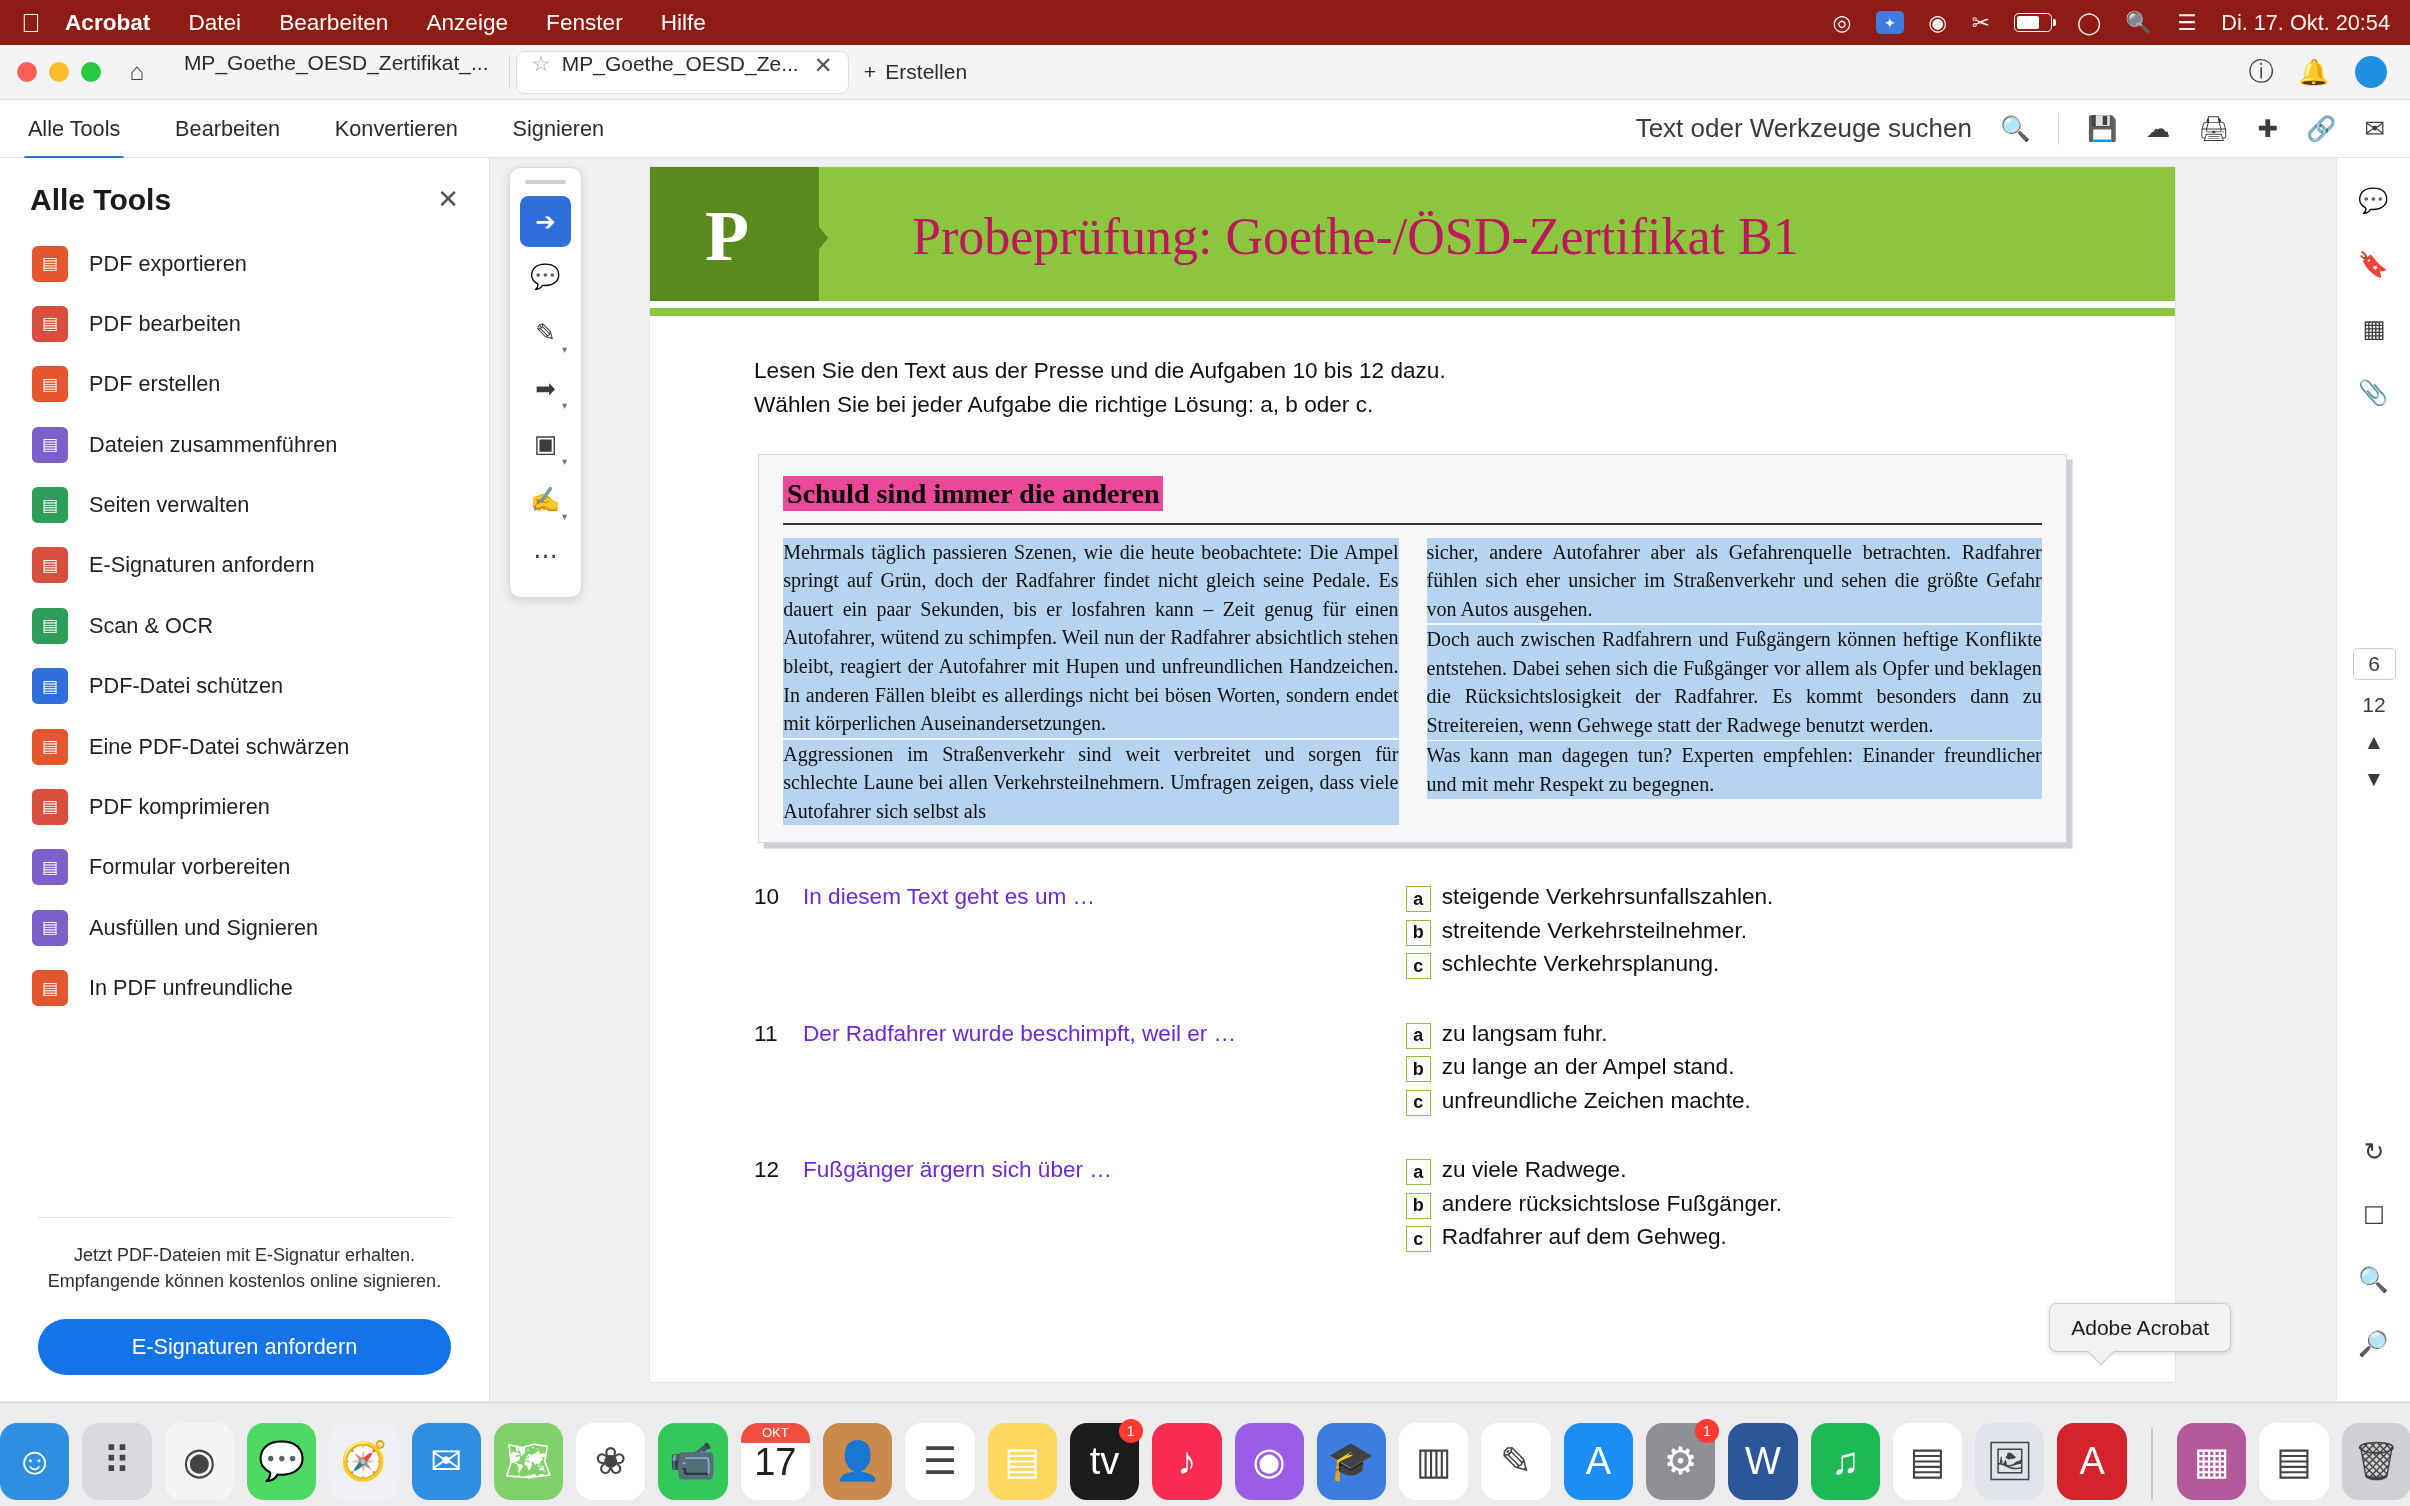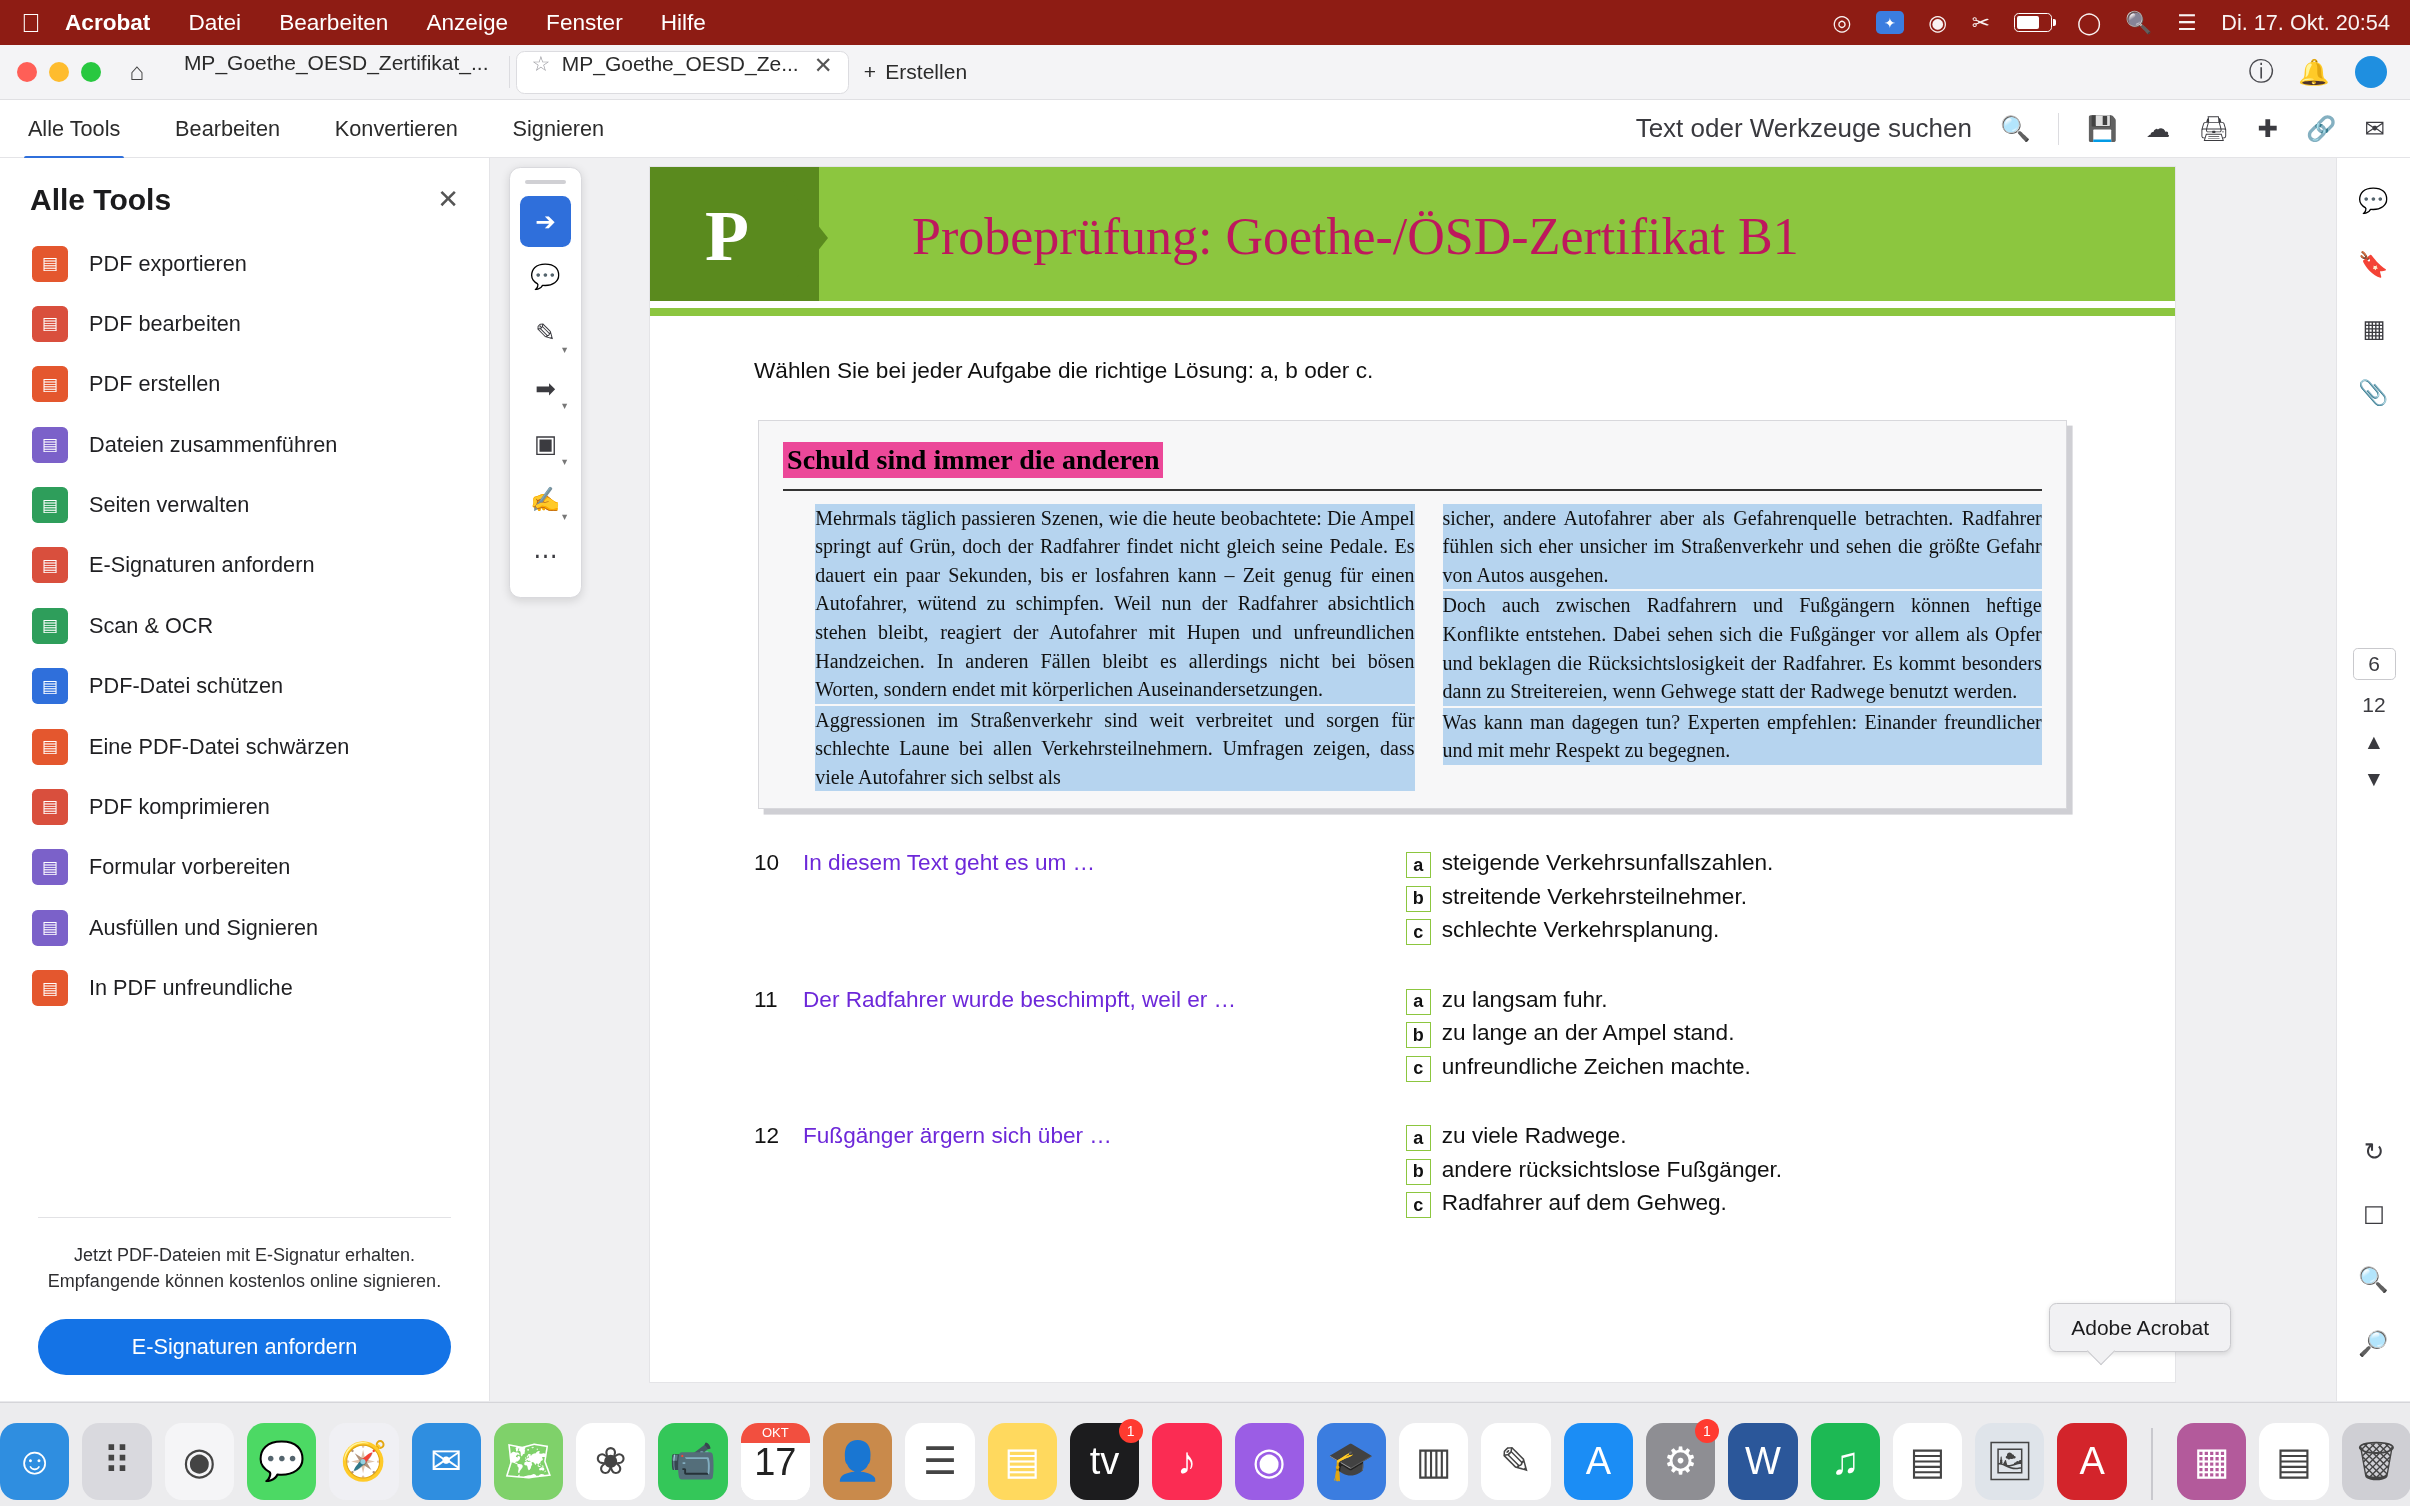--- a/index.html
+++ b/index.html
@@ -142,21 +142,21 @@
   .article {
     position:relative; margin:0 3.8px 0 3.8px; border:0.9px solid #d8d8dc; background:#f7f7f8;
     padding:21px 24.5px 15px 24.5px;
     box-shadow:5.6px 5.6px 0 0 #cfcfd4;
   }
   .article h3 {
     margin:0 0 5.6px 0; font-family:"Liberation Serif", serif; font-size:28px; font-weight:bold;
     display:inline-block; background:#ec4899; padding:1.9px 3.8px;
   }
   .article .rule { height:1.9px;background:#333;margin:5.6px 0 13px 0;width:100%; }
-  .cols { display:flex; gap:28px; font-family:"Liberation Serif", serif; font-size:20px; line-height:1.43; color:#111; text-align:justify;margin-left:32px; }
+  .cols { display:flex; gap:28px; font-family:"Liberation Serif", serif; font-size:20px; line-height:1.43; color:#111; text-align:justify; }
   .cols .col { flex:1; }
   .cols p { margin:0 0 1.9px 0; background:#b6d4ef; }
 
   .questions { margin-top:41px; }
   .qrow { display:flex; margin-bottom:36px; }
   .qnum { width:49px; font-size:22.6px; color:#111; }
   .qtext { width:603px; font-size:22.6px; color:#6d28d9; }
   .opts { flex:1; }
   .opt { display:flex; align-items:flex-start; gap:11.3px; font-size:22.6px; color:#111; margin-bottom:5.6px; }
   .optbox {
@@ -378,20 +378,21 @@
           <div class="darkwedge"></div>
           <div class="arrow"></div>
           <div class="pletter">P</div>
           <h1>Probeprüfung: Goethe-/ÖSD-Zertifikat B1</h1>
           <div class="under"></div>
         </div>
         <div style="height:7.5px;background:#8cc63f;"></div>
 
         <div class="pagebody">
           <div class="instr">
+            <div>Lesen Sie den Text aus der Presse und die Aufgaben 10 bis 12 dazu.</div>
             <div>Wählen Sie bei jeder Aufgabe die richtige Lösung: a, b oder c.</div>
           </div>
 
           <div class="article">
             <h3>Schuld sind immer die anderen</h3>
             <div class="rule"></div>
             <div class="cols">
               <div class="col">
                 <p>Mehrmals täglich passieren Szenen, wie die heute beobachtete: Die Ampel springt auf Grün, doch der Radfahrer findet nicht gleich seine Pedale. Es dauert ein paar Sekunden, bis er losfahren kann – Zeit genug für einen Autofahrer, wütend zu schimpfen. Weil nun der Radfahrer absichtlich stehen bleibt, reagiert der Autofahrer mit Hupen und unfreundlichen Handzeichen. In anderen Fällen bleibt es allerdings nicht bei bösen Worten, sondern endet mit körperlichen Auseinandersetzungen.</p>
                 <p>Aggressionen im Straßenverkehr sind weit verbreitet und sorgen für schlechte Laune bei allen Verkehrsteilnehmern. Umfragen zeigen, dass viele Autofahrer sich selbst als</p>

